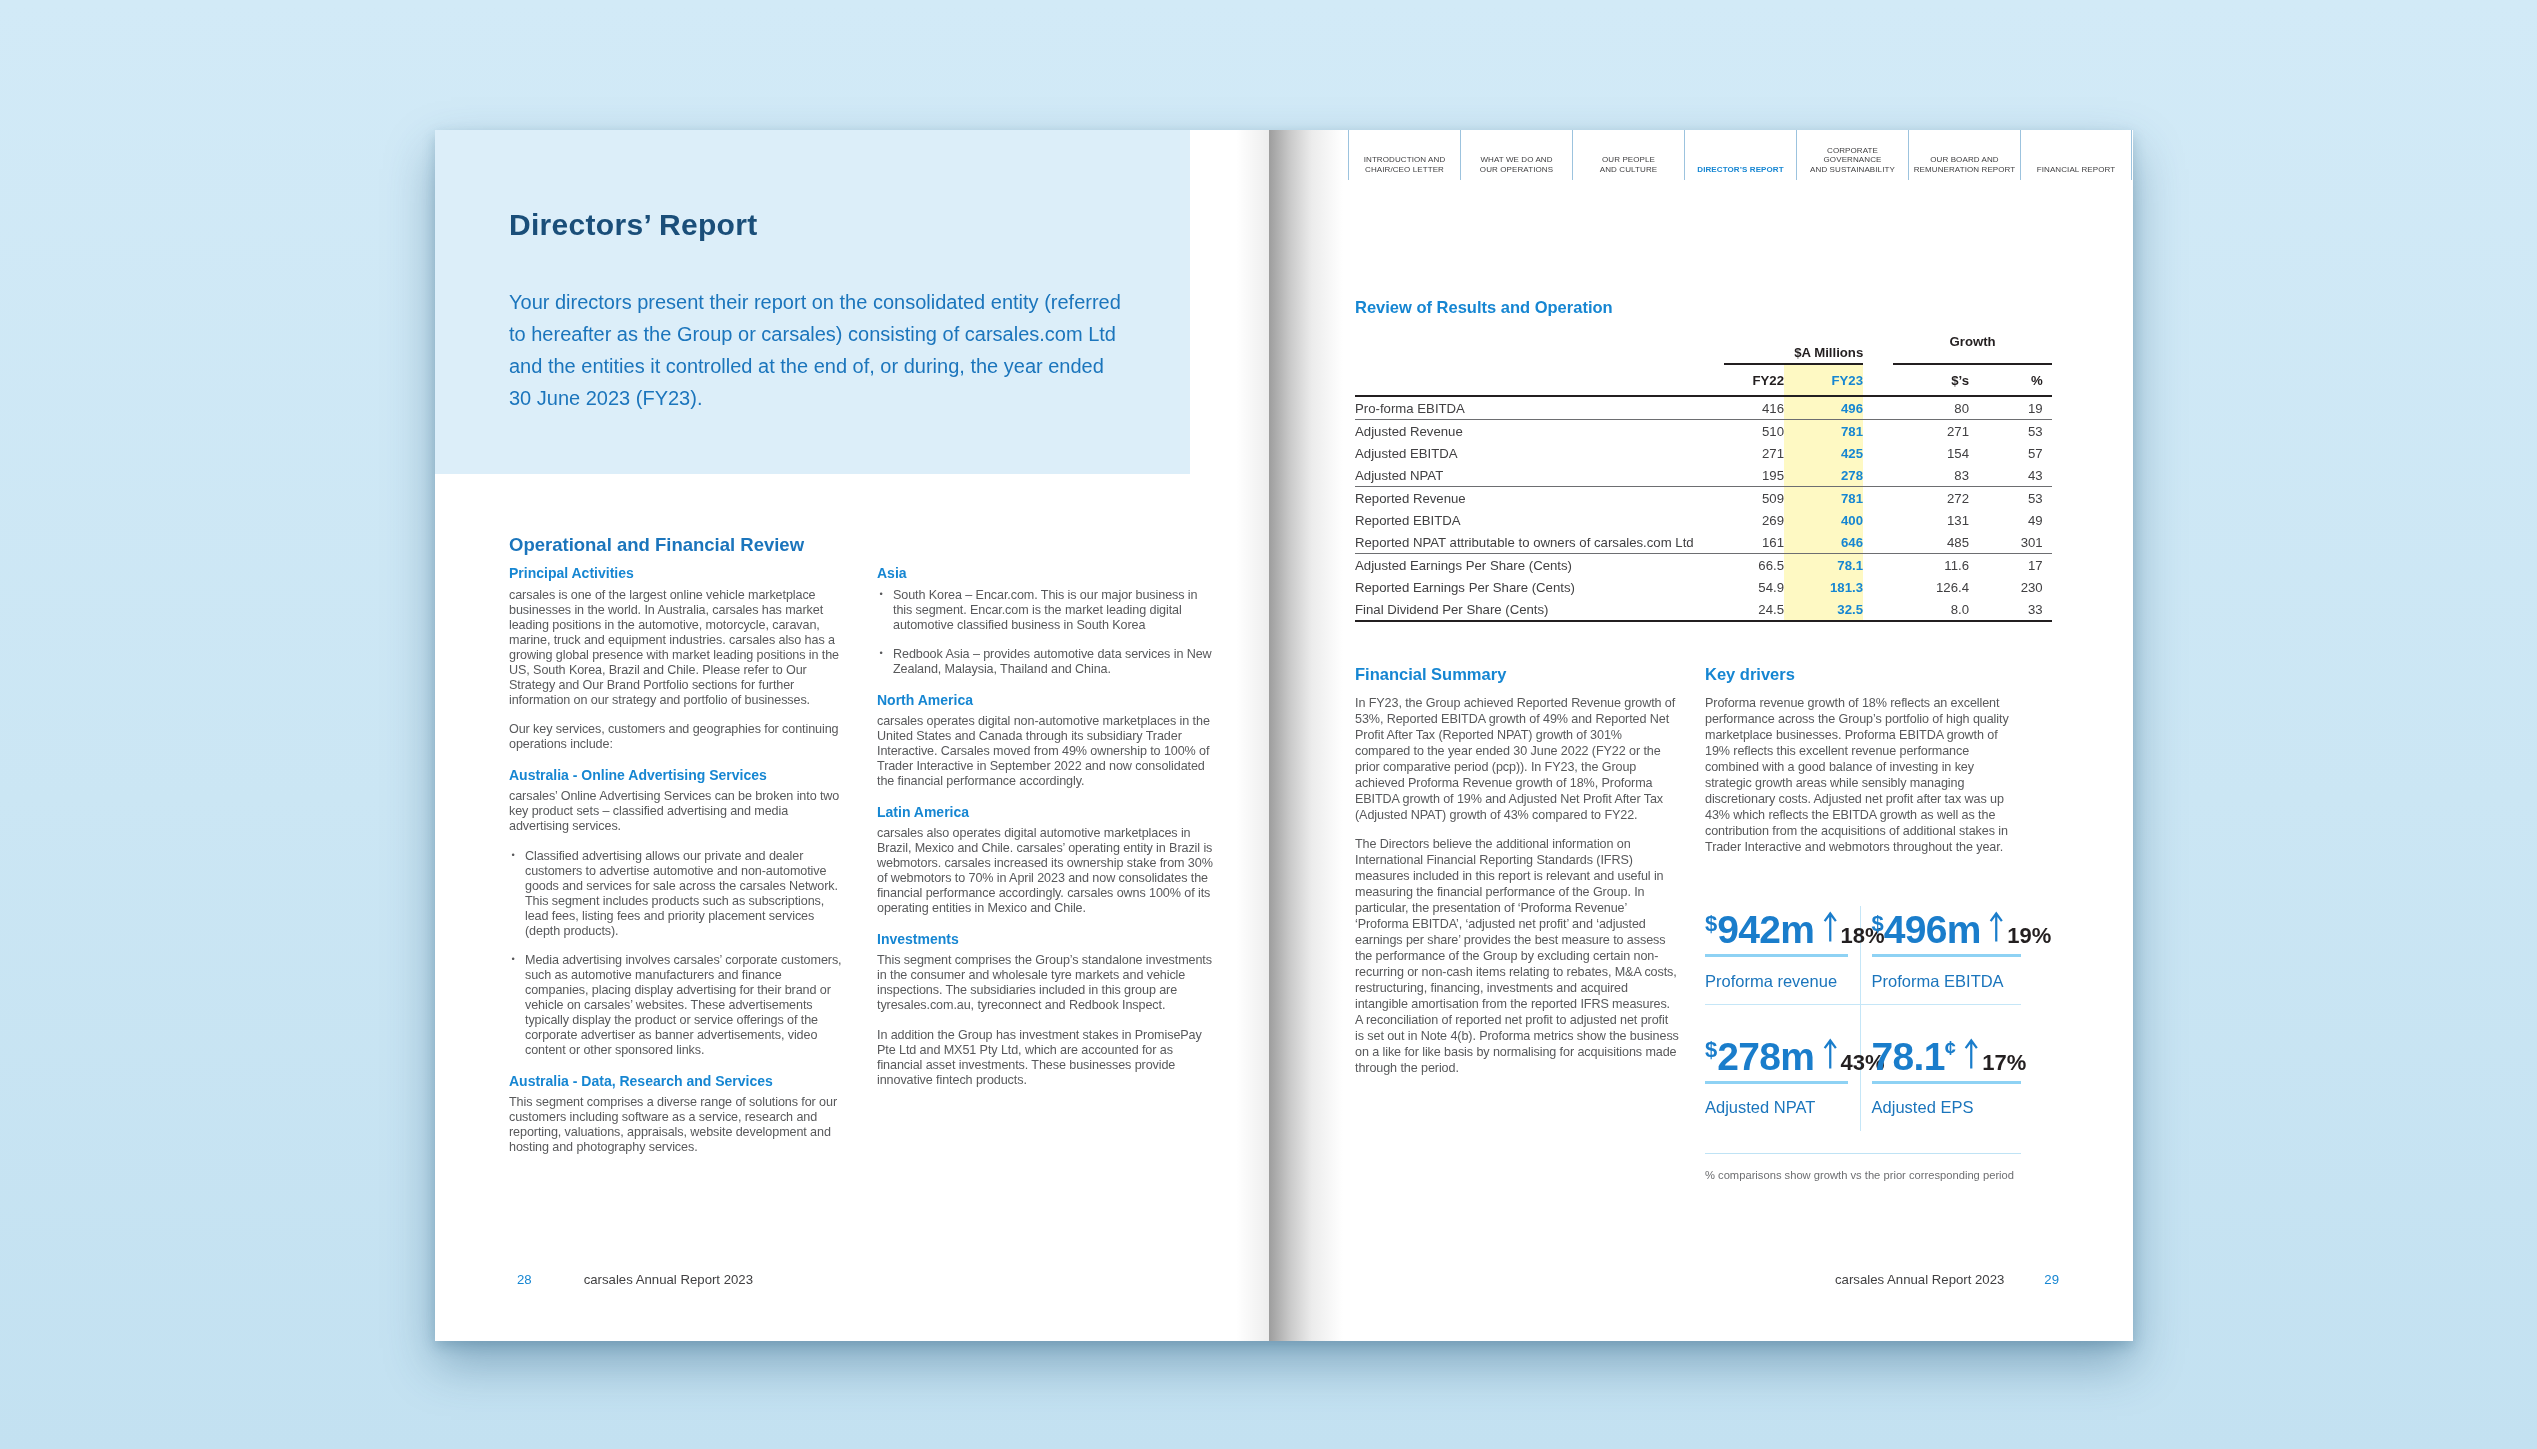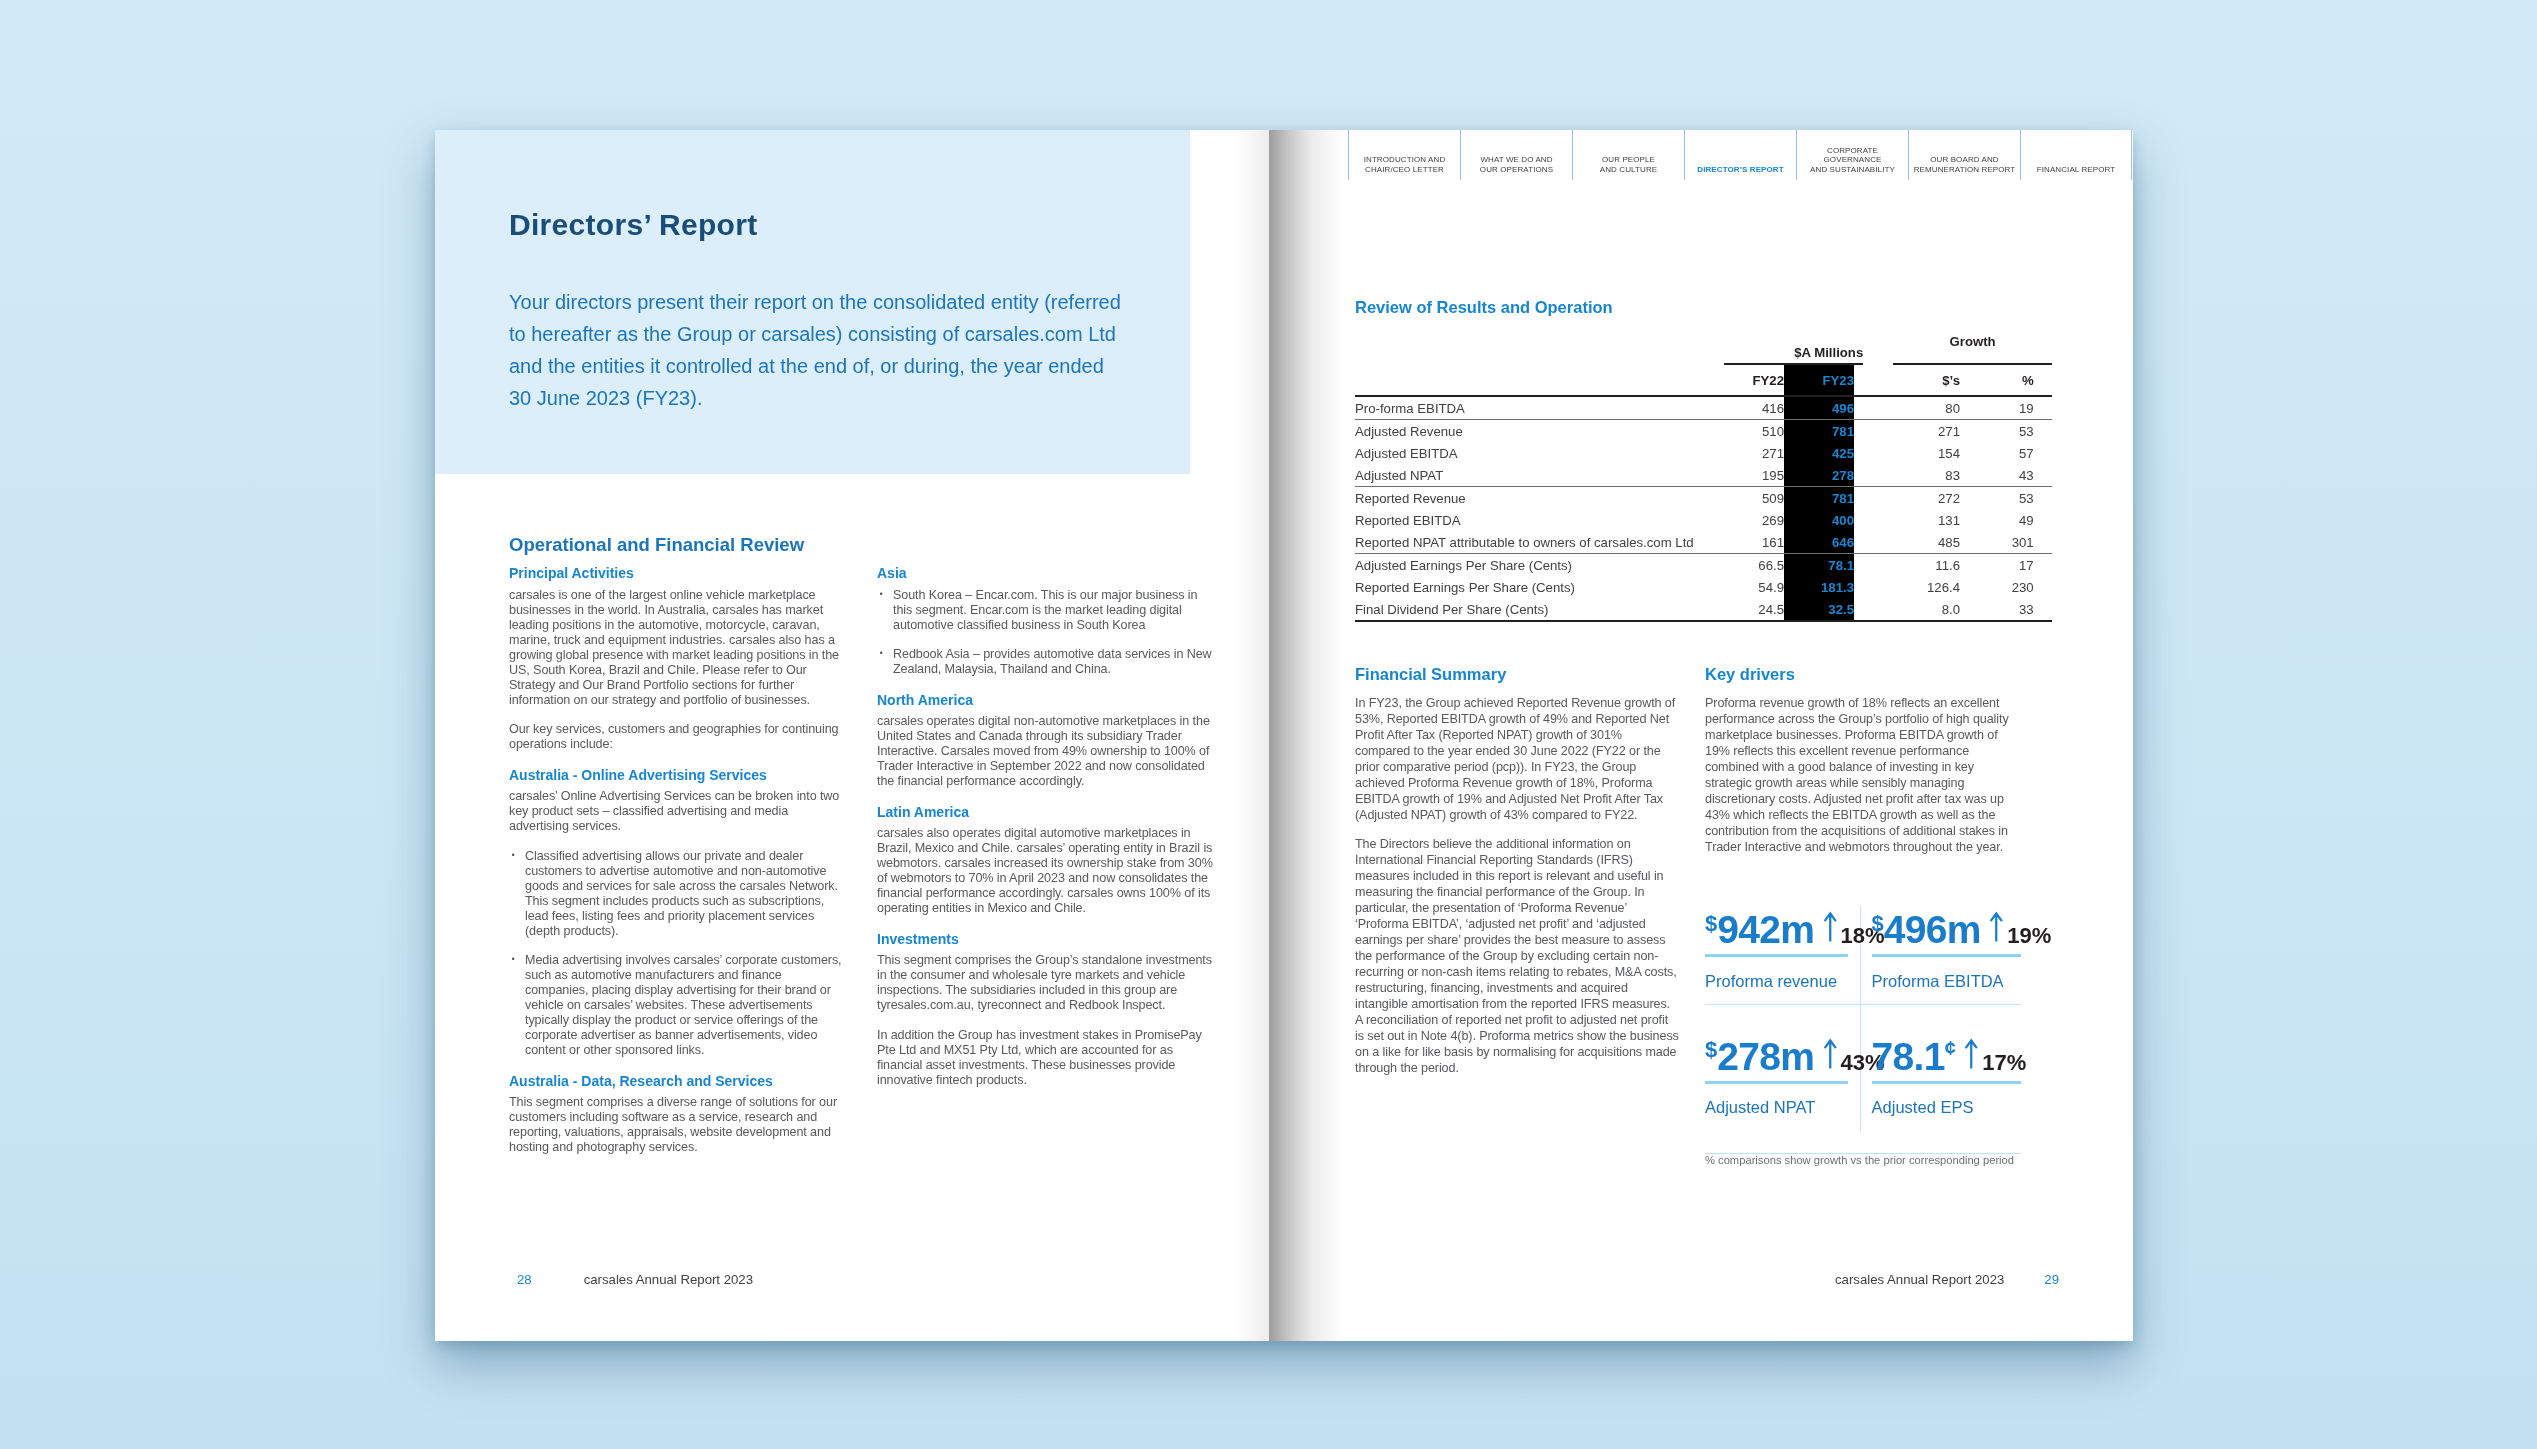--- a/index.html
+++ b/index.html
@@ -45,21 +45,21 @@
   .gh-spacer{width:370px;}
   .gh-1{width:139px;text-align:right;border-bottom:2px solid #231f20;padding-bottom:3.3px;}
   .gh-gap{width:30px;}
   .gh-2{width:159px;text-align:center;border-bottom:2px solid #231f20;padding-bottom:14px;}
   .trow{display:flex;height:22px;align-items:center;}
   .trow.head{height:30px;font-weight:700;color:#231f20;border-bottom:2px solid #231f20;}
   .trow.group-end{border-bottom:1.3px solid #6d6e71;}
   .trow.last{border-bottom:2.6px solid #231f20;}
   .c-label{width:370px;}
   .c-fy22{width:59px;text-align:right;}
-  .c-fy23{width:70px;text-align:right;background:#000000;font-weight:700;color:#1686d2;
+  .c-fy23{width:79px;text-align:right;background:#fef9c3;font-weight:700;color:#1686d2;
     align-self:stretch;display:flex;align-items:center;justify-content:flex-end;}
   .c-gap{width:30px;align-self:stretch;}
   .c-dollars{width:76px;text-align:right;}
   .c-pct{width:83px;text-align:right;padding-right:9.3px;box-sizing:border-box;}
   
   .fin-col{position:absolute;left:920px;top:535px;width:325px;}
   .kd-col{position:absolute;left:1270px;top:535px;width:319px;}
   .col-heading{font-size:16.5px;font-weight:700;color:#1686d2;margin:0 0 10.6px;}
   .fin-col p,.kd-col p{font-size:12.6px;line-height:16px;color:#58595b;margin:0 0 13.2px;letter-spacing:-0.1px;}
   
@@ -72,21 +72,21 @@
   .quad.q4{padding-left:10.6px;padding-top:33px;}
   .metric-line{display:flex;align-items:flex-end;}
   .metric-line .cur{align-self:flex-start;font-size:22px;font-weight:600;color:#1a7dcb;line-height:1;margin-top:1.3px;}
   .metric-line .val{font-size:39px;font-weight:600;color:#1a7dcb;line-height:.82;letter-spacing:-0.7px;}
   .metric-line .suf{align-self:flex-start;font-size:20px;font-weight:600;color:#1a7dcb;line-height:1;margin-top:0;}
   .metric-line .arrow{margin:0 3.3px 0.7px 8.6px;}
   .metric-line .pct{font-size:22px;font-weight:700;color:#231f20;line-height:.85;}
   .metric-rule{height:3.3px;background:#8ed2f4;margin-top:8px;}
   .metric-label{margin-top:14.5px;font-size:16.5px;color:#1b75bc;}
   .footnote{position:absolute;left:1270px;top:1023px;width:316px;border-top:1.3px solid #bfe3f5;
-    padding-top:0;font-size:11.2px;color:#6d6e71;}
+    padding-top:15px;font-size:11.2px;color:#6d6e71;}
 </style>
 </head>
 <body>
 
 <div class="stage">
   <div class="spread">
 
     <div class="header-block"></div>
     <div class="page-title">Directors’ Report</div>
     <div class="intro">Your directors present their report on the consolidated entity (referred to hereafter as the Group or carsales) consisting of carsales.com Ltd and the entities it controlled at the end of, or during, the year ended 30 June 2023 (FY23).</div>

